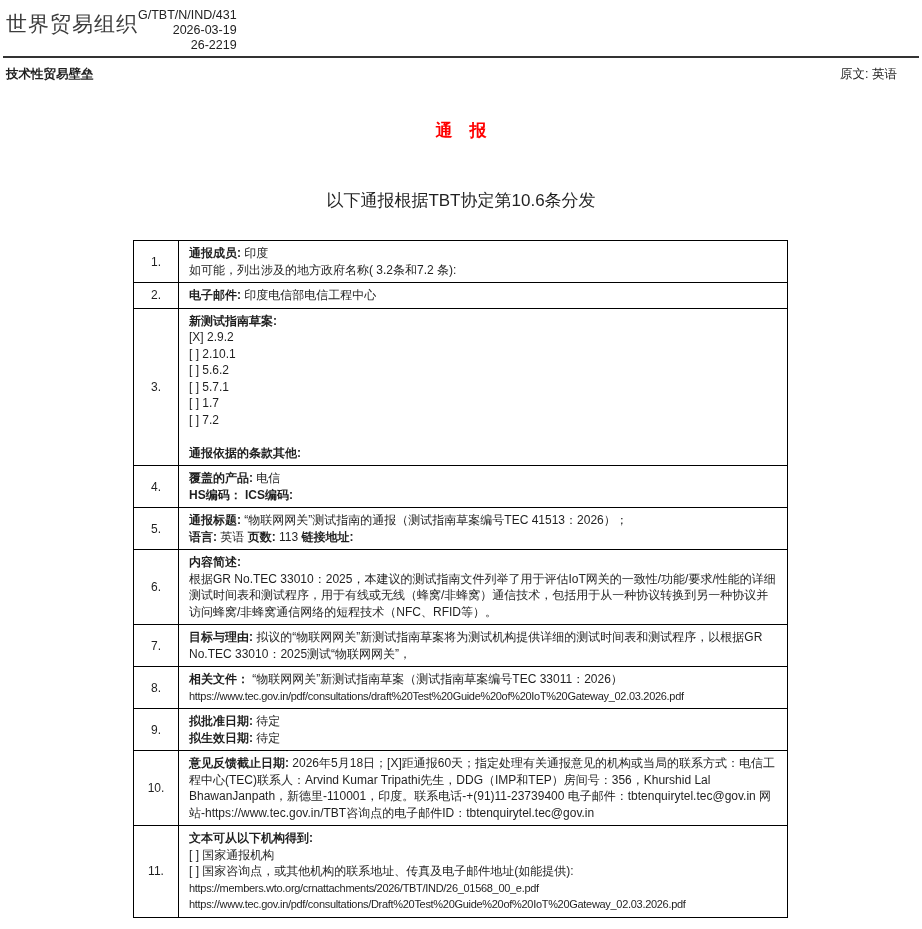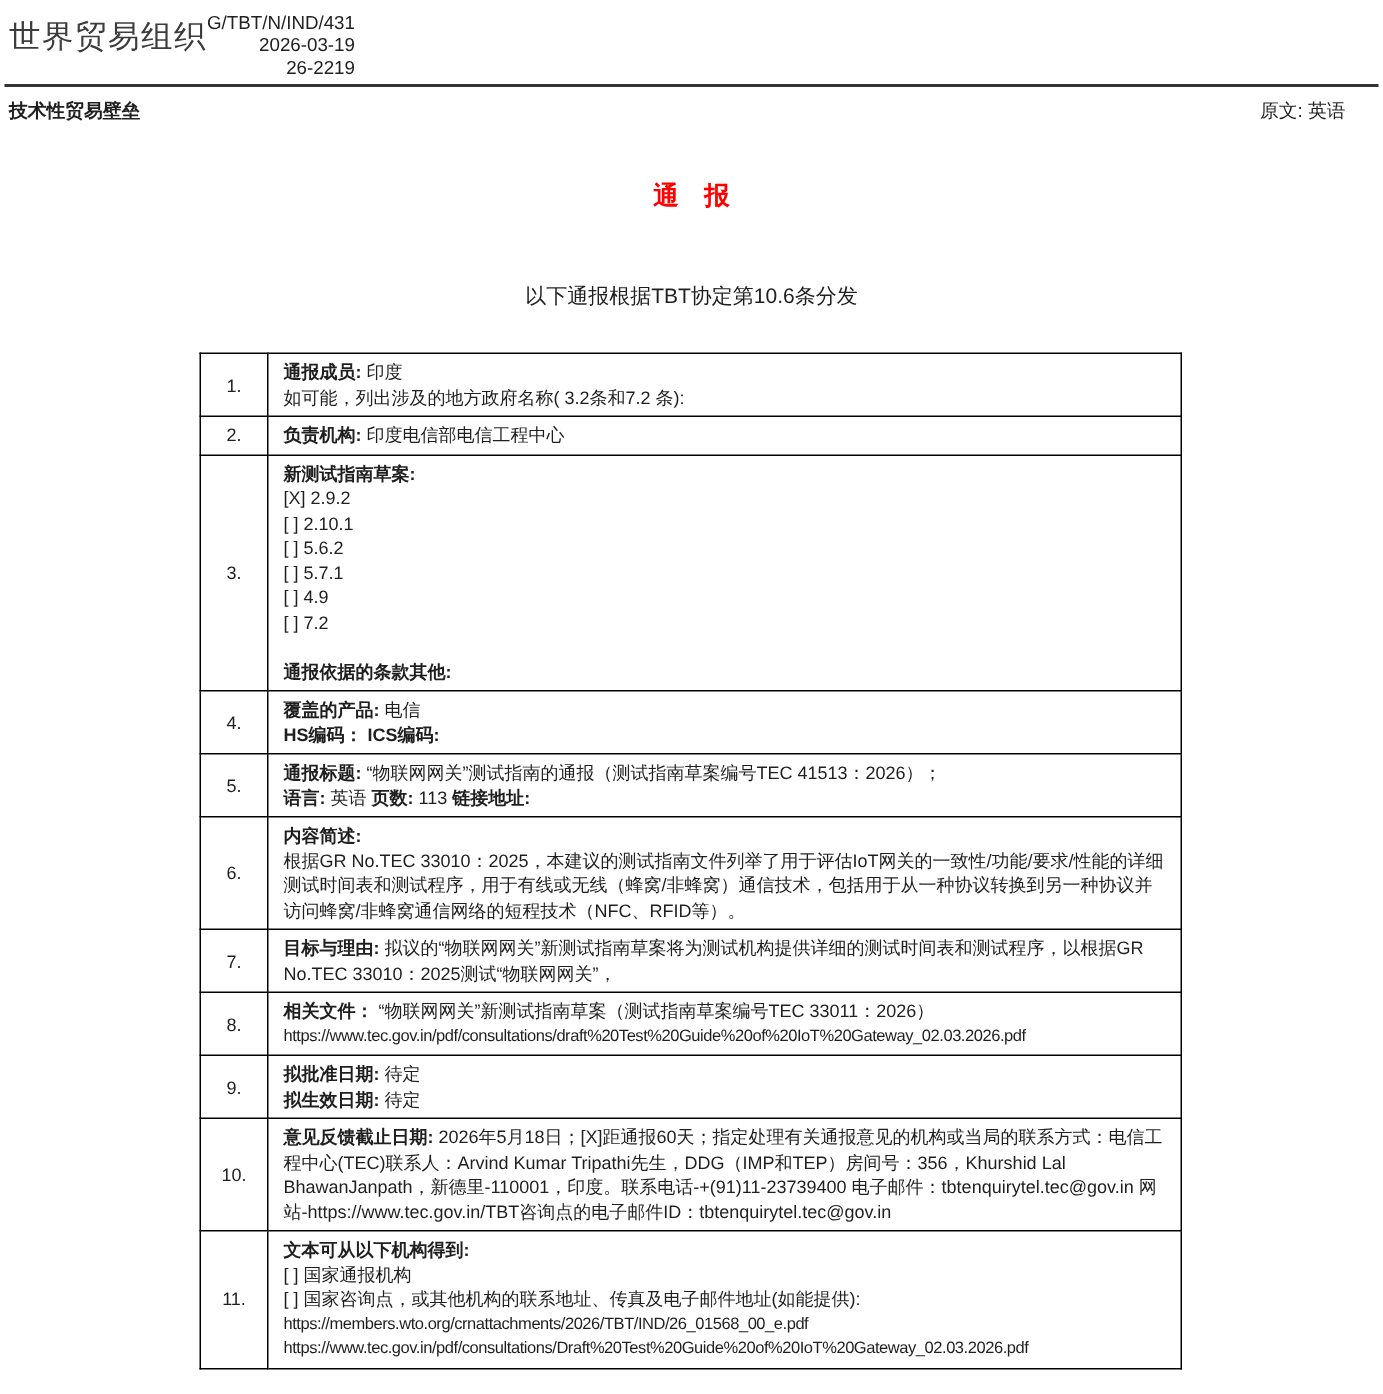--- a/index.html
+++ b/index.html
@@ -43,21 +43,21 @@
   .doc-title {
     margin-top: 36px;
     text-align: center;
     font-size: 17px;
     font-weight: 700;
     color: #f00;
   }
   .doc-subtitle {
     margin-top: 47px;
     text-align: center;
-    font-size: 14px;
+    font-size: 17px;
   }
 
   
   table.notif-table {
     border-collapse: collapse;
     margin: 28px 0 0 133px;
     width: 655px;
     table-layout: fixed;
     border: 1.5px solid #000;
   }
@@ -114,32 +114,32 @@
         <tr>
           <td class="num">1.</td>
           <td class="content">
             <div class="line"><span class="b">通报成员: </span><span>印度</span></div>
             <div class="line"><span>如可能，列出涉及的地方政府名称( 3.2条和7.2 条):</span></div>
           </td>
         </tr>
         <tr>
           <td class="num">2.</td>
           <td class="content">
-            <div class="line"><span class="b">负责机构: </span><span>印度电信部电信工程中心</span></div>
+            <div class="line"><span class="b">电子邮件: </span><span>印度电信部电信工程中心</span></div>
           </td>
         </tr>
         <tr>
           <td class="num">3.</td>
           <td class="content">
             <div class="line"><span class="b">新测试指南草案:</span></div>
             <div class="line"><span>[X] 2.9.2</span></div>
             <div class="line"><span>[ ] 2.10.1</span></div>
             <div class="line"><span>[ ] 5.6.2</span></div>
             <div class="line"><span>[ ] 5.7.1</span></div>
-            <div class="line"><span>[ ] 4.9</span></div>
+            <div class="line"><span>[ ] 1.7</span></div>
             <div class="line"><span>[ ] 7.2</span></div>
             <div class="line blank">&nbsp;</div>
             <div class="line"><span class="b">通报依据的条款其他:</span></div>
           </td>
         </tr>
         <tr>
           <td class="num">4.</td>
           <td class="content">
             <div class="line"><span class="b">覆盖的产品: </span><span>电信</span></div>
             <div class="line"><span class="b">HS编码：  ICS编码:</span></div>

